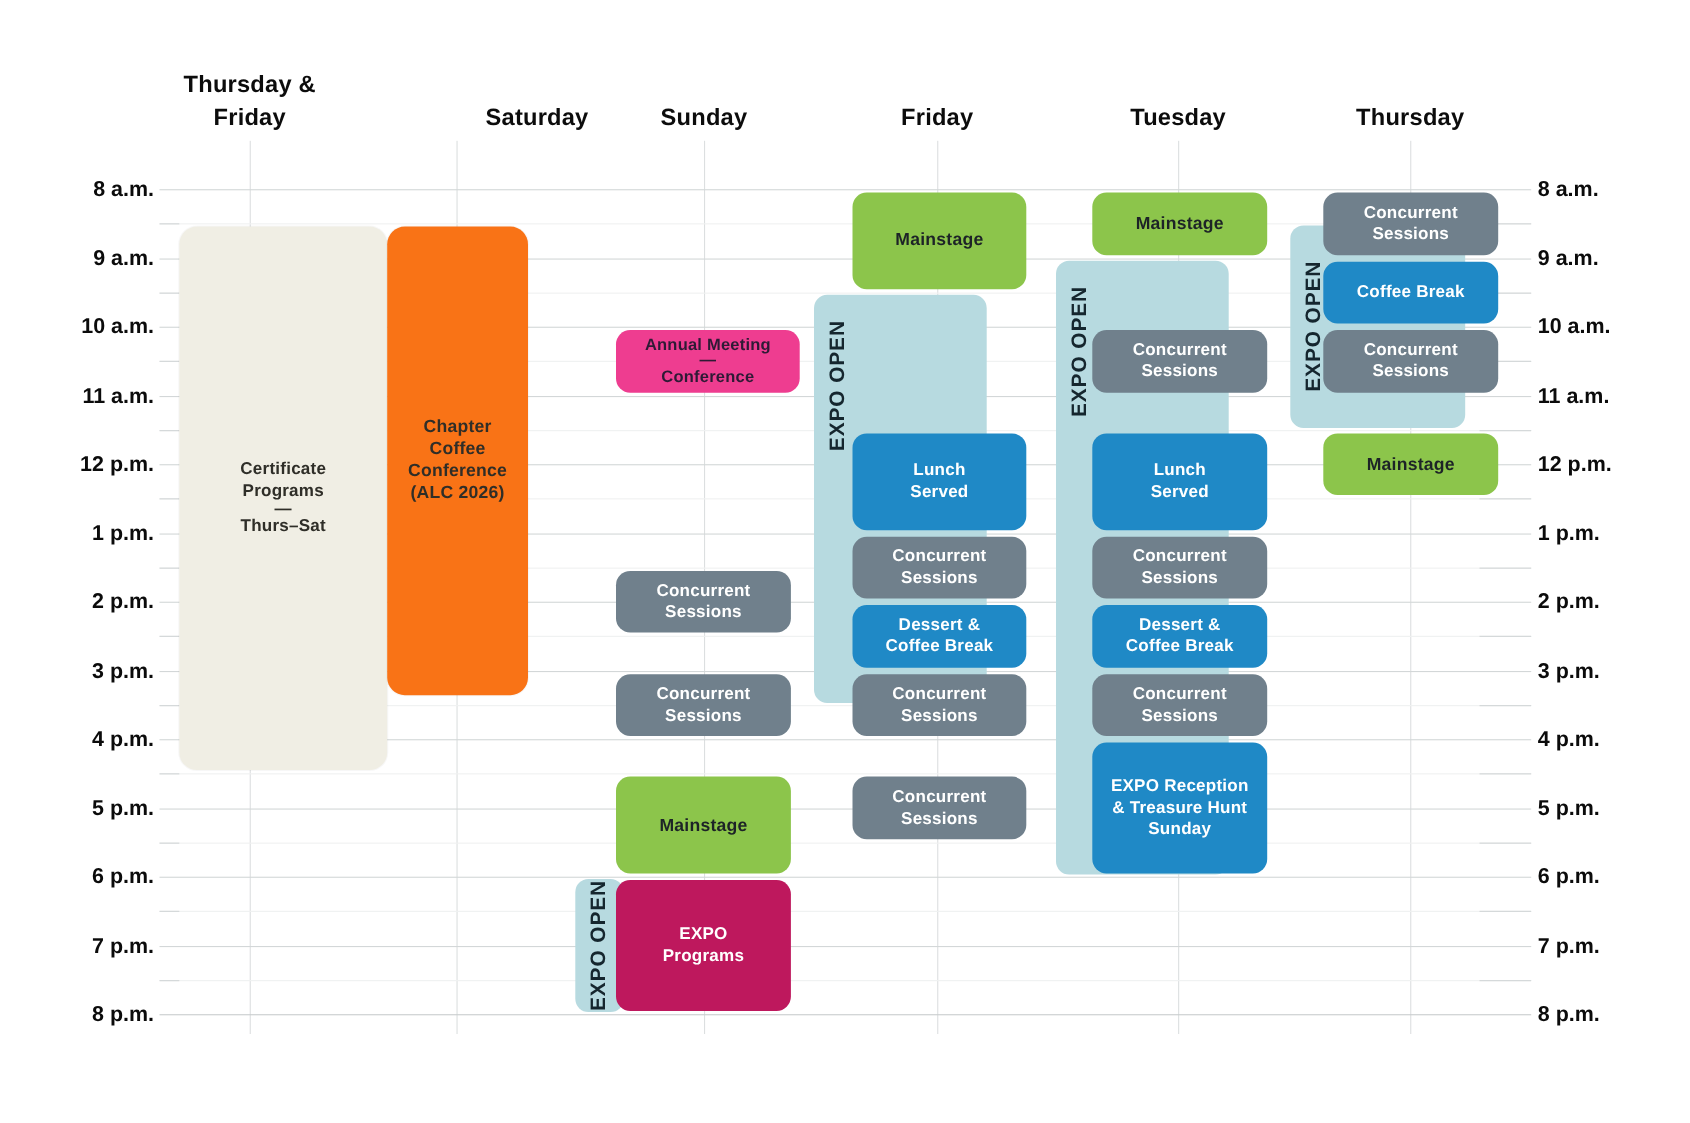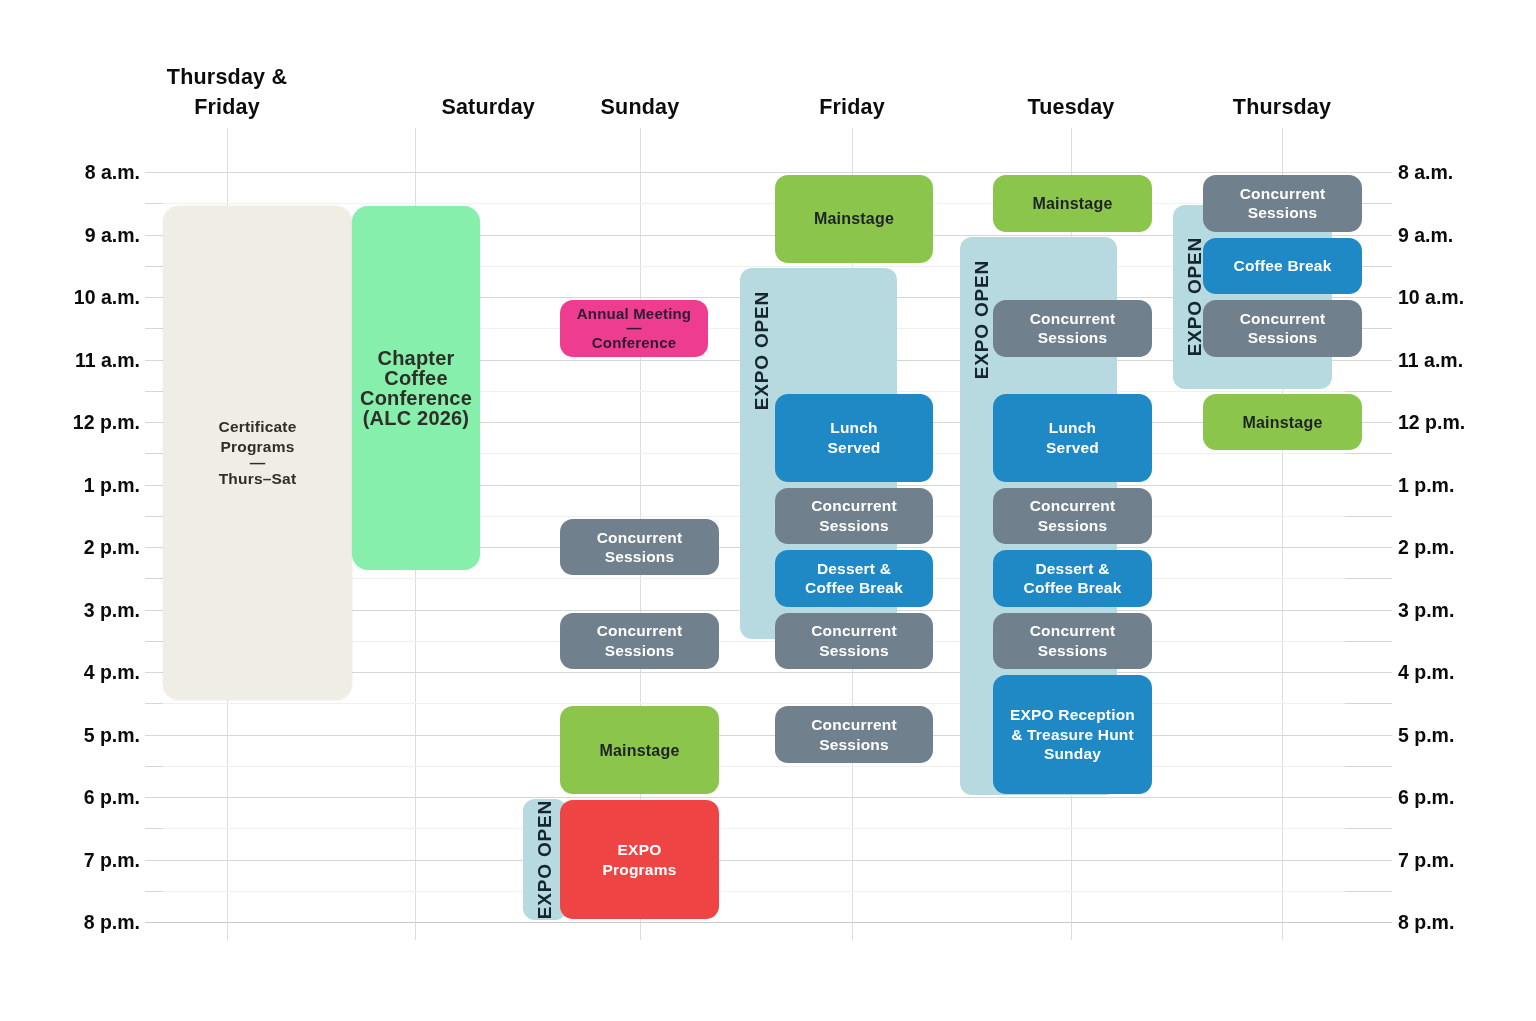--- a/index.html
+++ b/index.html
@@ -179,29 +179,29 @@
     </div>
   <div id="event-layer">
       <div class="event" style="left: 163px; top: 206.25px; width: 189px; height: 494px; background: rgb(240, 238, 228); color: rgb(47, 46, 40); font-size: 15.5px; line-height: 20px; border-radius: 16px; box-shadow: rgba(0, 0, 0, 0.03) 0px 0px 0px 1px;">
         <div>
           <div class="ln">Certificate</div>
           <div class="ln">Programs</div>
           <div class="ln" style="line-height: 12px;">—</div>
           <div class="ln">Thurs–Sat</div>
         </div>
       </div>
-      <div class="event" style="left: 352px; top: 206.25px; width: 128px; height: 364px; background: #86efac; color: rgb(47, 46, 40); font-size: 20px; line-height: 20px; border-radius: 16px; box-shadow: rgba(0, 0, 0, 0.03) 0px 0px 0px 1px;">
+      <div class="event" style="left: 352px; top: 206.25px; width: 128px; height: 426px; background: #f97316; color: rgb(47, 46, 40); font-size: 16px; line-height: 20px; border-radius: 16px; box-shadow: rgba(0, 0, 0, 0.03) 0px 0px 0px 1px;">
         <div>
           <div class="ln">Chapter</div>
           <div class="ln">Coffee</div>
           <div class="ln">Conference</div>
           <div class="ln">(ALC 2026)</div>
         </div>
       </div>
-      <div class="event" style="left: 560px; top: 300px; width: 148px; height: 56.5px; background: rgb(238, 61, 144); color: rgb(46, 26, 53); font-size: 15px; line-height: 17px; border-radius: 13px;">
+      <div class="event" style="left: 560px; top: 300px; width: 167px; height: 56.5px; background: rgb(238, 61, 144); color: rgb(46, 26, 53); font-size: 15px; line-height: 17px; border-radius: 13px;">
         <div>
           <div class="ln">Annual Meeting</div>
           <div class="ln" style="line-height: 12px;">—</div>
           <div class="ln">Conference</div>
         </div>
       </div>
       <div class="event" style="left: 560px; top: 518.75px; width: 159px; height: 56.5px; background: rgb(112, 128, 140); color: rgb(255, 255, 255); font-size: 15.5px; line-height: 19.5px; border-radius: 13px;">
         <div>
           <div class="ln">Concurrent</div>
           <div class="ln">Sessions</div>
@@ -211,21 +211,21 @@
         <div>
           <div class="ln">Concurrent</div>
           <div class="ln">Sessions</div>
         </div>
       </div>
       <div class="event" style="left: 560px; top: 706.25px; width: 159px; height: 87.75px; background: rgb(140, 197, 75); color: rgb(29, 35, 39); font-size: 16px; line-height: 19px; border-radius: 13px;">
         <div>
           <div class="ln">Mainstage</div>
         </div>
       </div>
-      <div class="event" style="left: 560px; top: 800px; width: 159px; height: 119px; background: #ef4444; color: rgb(255, 255, 255); font-size: 15.5px; line-height: 19.5px; border-radius: 13px;">
+      <div class="event" style="left: 560px; top: 800px; width: 159px; height: 119px; background: #be185d; color: rgb(255, 255, 255); font-size: 15.5px; line-height: 19.5px; border-radius: 13px;">
         <div>
           <div class="ln">EXPO</div>
           <div class="ln">Programs</div>
         </div>
       </div>
       <div class="event" style="left: 775px; top: 175px; width: 158px; height: 87.75px; background: rgb(140, 197, 75); color: rgb(29, 35, 39); font-size: 16px; line-height: 19px; border-radius: 13px;">
         <div>
           <div class="ln">Mainstage</div>
         </div>
       </div>

